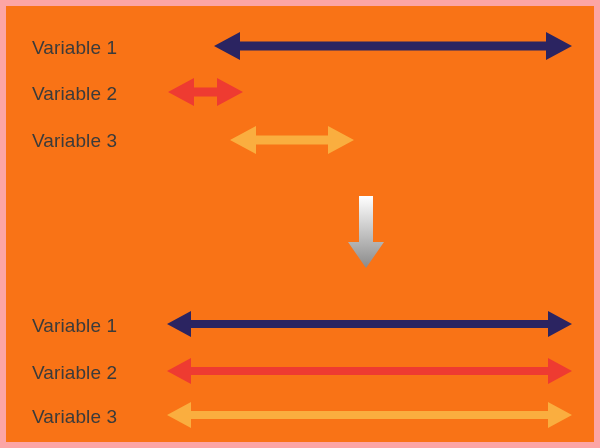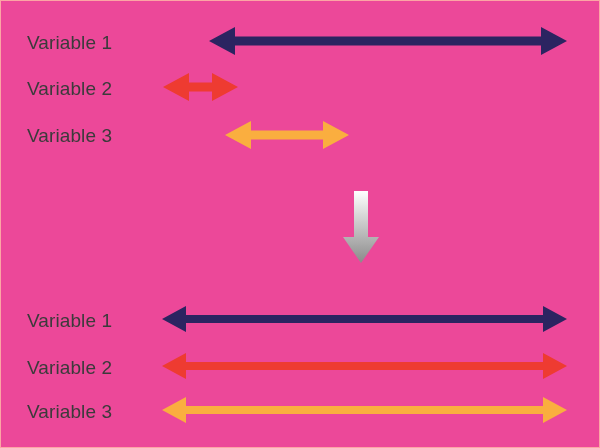--- a/index.html
+++ b/index.html
@@ -7,23 +7,23 @@
     padding: 0;
     background: #ffffff;
   }
   body {
     font-family: "Liberation Sans", sans-serif;
   }
   #figure {
     position: relative;
     width: 600px;
     height: 448px;
-    background: #ec4899;
+    background: #f97316;
     box-sizing: border-box;
-    border: 1px solid #fca5a5;
+    border: 6px solid #fca5a5;
     overflow: hidden;
   }
   .var-label {
     position: absolute;
     font-family: "Liberation Sans", sans-serif;
     font-size: 19px;
     font-weight: 400;
     color: #3b3b3b;
     letter-spacing: 0.1px;
     white-space: nowrap;

